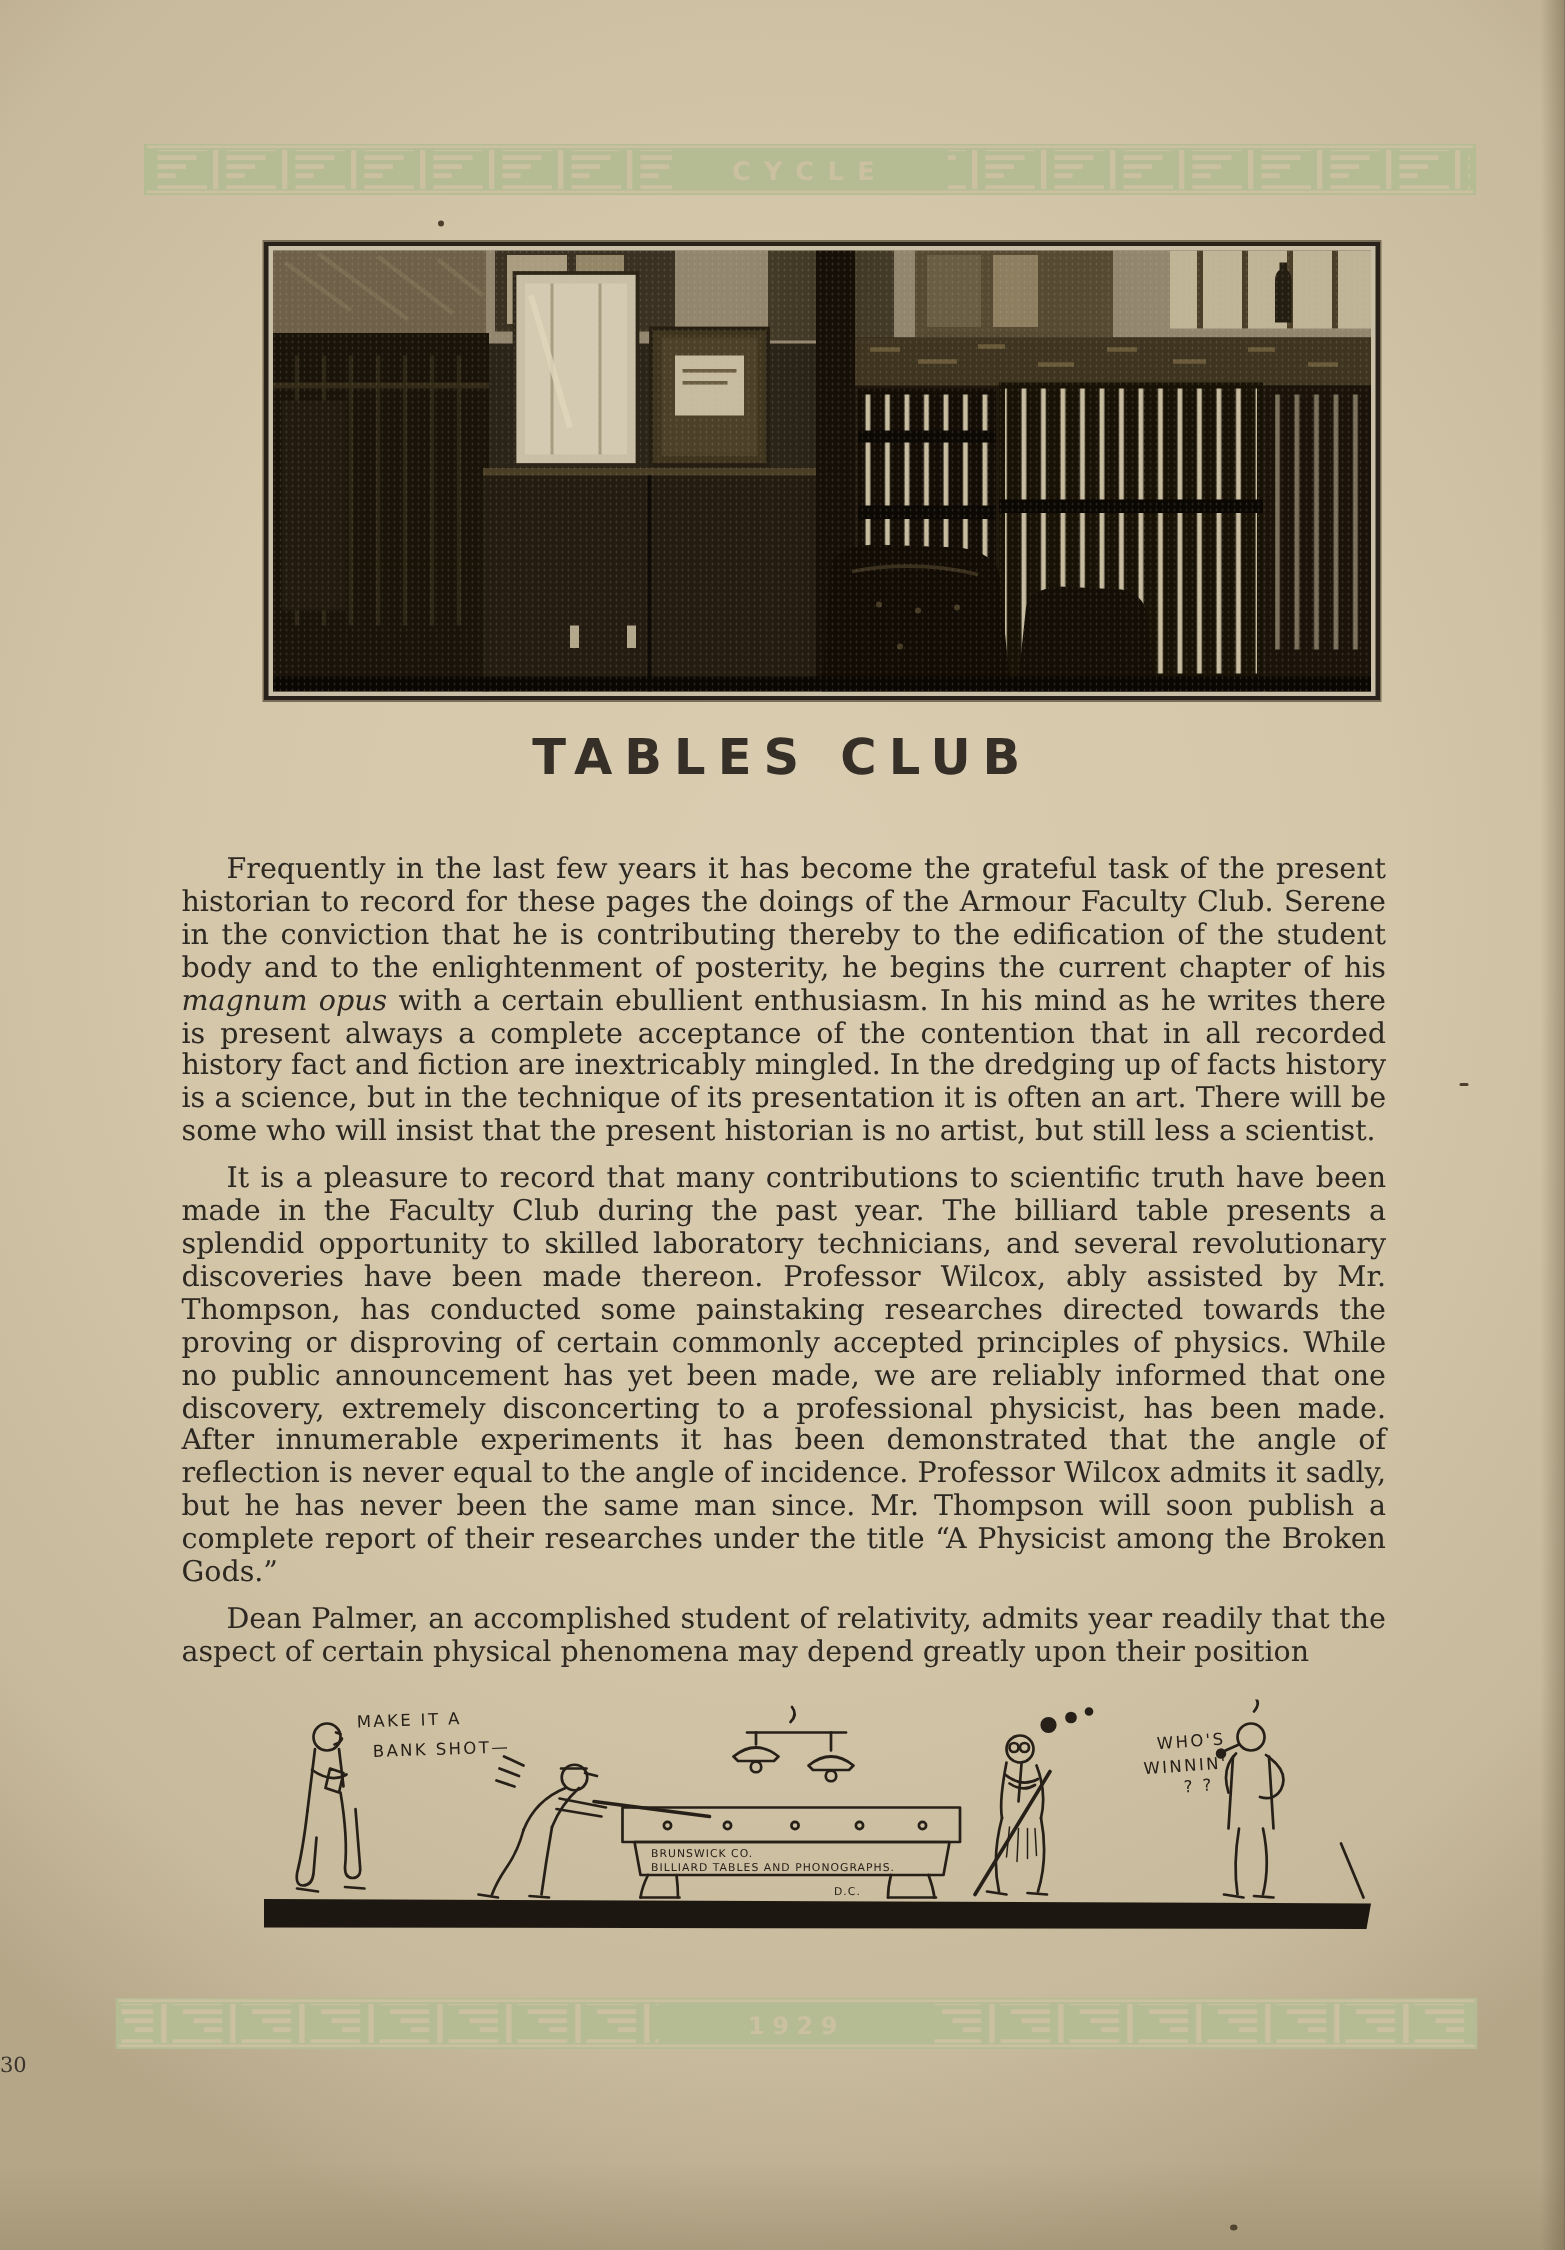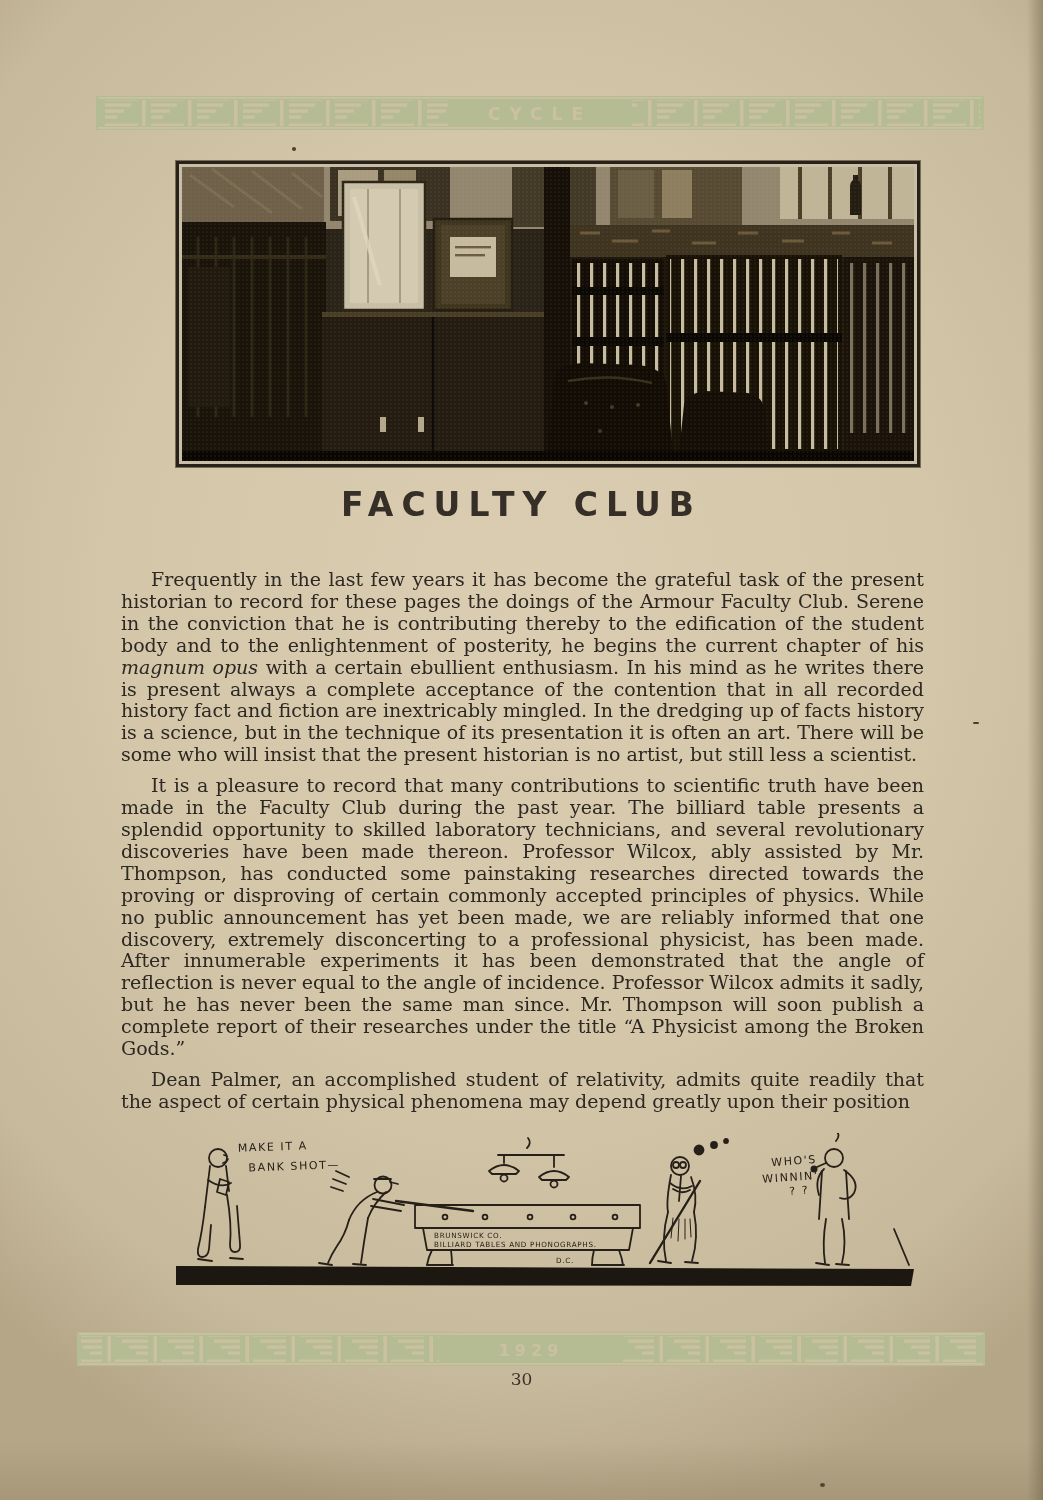--- a/index.html
+++ b/index.html
@@ -30,22 +30,22 @@
     position:absolute; left:121px; top:569px; width:803px;
     font-size:19px; line-height:21.9px; text-align:justify; color:#2d2822;
   }
   .article-body p { margin:0 0 9px 0; text-indent:30px; }
   .it { font-style:italic; }
   .cartoon { position:absolute; left:168px; top:1133px; width:810px; height:165px; }
   .ink { stroke:#272019; stroke-width:1.8; fill:none; stroke-linecap:round; stroke-linejoin:round; }
   .ink-bold { stroke:#272019; stroke-width:2.4; fill:none; stroke-linecap:round; }
   .hand { font-family:"DejaVu Sans", sans-serif; font-size:11px; letter-spacing:1.6px; fill:#272019; }
   .hand-sm { font-family:"DejaVu Sans", sans-serif; font-size:7.2px; letter-spacing:0.7px; fill:#272019; }
-  .page-number { position:absolute; left:0; top:1369px; width:100%; text-align:center;
-    font-size:17px; color:#3a332b; }
+  .page-number { position:absolute; left:0; top:1369px; width:100%; 
+    font-size:14px; color:#3a332b; }
   .speck { position:absolute; background:#4a3f2d; border-radius:50%; }
 </style>
 </head>
 <body>
 
 <svg width="0" height="0" style="position:absolute" aria-hidden="true">
   <defs>
     <pattern id="chev" width="46" height="26" patternUnits="userSpaceOnUse">
       <rect x="0" y="0" width="3.5" height="26" fill="#cbc1a1"></rect>
       <rect x="9" y="1.5" width="33" height="3.2" fill="#cbc1a1"></rect>
@@ -149,25 +149,25 @@
           <circle cx="430" cy="240" r="2" fill="#463a24"></circle>
         <circle cx="456" cy="238" r="2" fill="#463a24"></circle>
           <circle cx="418" cy="264" r="2" fill="#463a24"></circle>
         <path d="M496,294 L502,238 Q504,226 524,224 L566,226 Q580,230 582,240 L588,294 Z" fill="#150e06"></path>
       </g>
       <rect x="0" y="284" width="732" height="10" fill="#0a0703"></rect>
       <rect width="732" height="294" fill="url(#halftone)"></rect>
     </svg>
   </div>
 
-  <div class="article-title">FACULTY CLUB</div>
+  <div class="article-title">TABLES CLUB</div>
   <div class="article-body">
     <p><span>Frequently in the last few years it has become the grateful task of the present historian to record for these pages the doings of the Armour Faculty Club. Serene in the conviction that he is contributing thereby to the edification of the student body and to the enlightenment of posterity, he begins the current chapter of his </span><span class="it">magnum opus</span><span> with a certain ebullient enthusiasm. In his mind as he writes there is present always a complete acceptance of the contention that in all recorded history fact and fiction are inextricably mingled. In the dredging up of facts history is a science, but in the technique of its presentation it is often an art. There will be some who will insist that the present historian is no artist, but still less a scientist.</span></p>
     <p>It is a pleasure to record that many contributions to scientific truth have been made in the Faculty Club during the past year. The billiard table presents a splendid opportunity to skilled laboratory technicians, and several revolutionary discoveries have been made thereon. Professor Wilcox, ably assisted by Mr. Thompson, has conducted some painstaking researches directed towards the proving or disproving of certain commonly accepted principles of physics. While no public announcement has yet been made, we are reliably informed that one discovery, extremely disconcerting to a professional physicist, has been made. After innumerable experiments it has been demonstrated that the angle of reflection is never equal to the angle of incidence. Professor Wilcox admits it sadly, but he has never been the same man since. Mr. Thompson will soon publish a complete report of their researches under the title “A Physicist among the Broken Gods.”</p>
-    <p>Dean Palmer, an accomplished student of relativity, admits quite readily that the aspect of certain physical phenomena may depend greatly upon their position</p>
+    <p>Dean Palmer, an accomplished student of relativity, admits year readily that the aspect of certain physical phenomena may depend greatly upon their position</p>
   </div>
 
   <svg class="cartoon" viewBox="0 0 810 165">
 
     <g class="ink">
       <circle cx="50" cy="25" r="9"></circle>
       <path d="M56,22 l3,1 M55,30 q4,-1 5,-4"></path>
       <path d="M42,33 L37,74 M58,33 L61,58"></path>
       <path d="M40,47 q13,9 23,3"></path>
       <path d="M52,46 l9,3 l-3,13 l-9,-3 z"></path>

